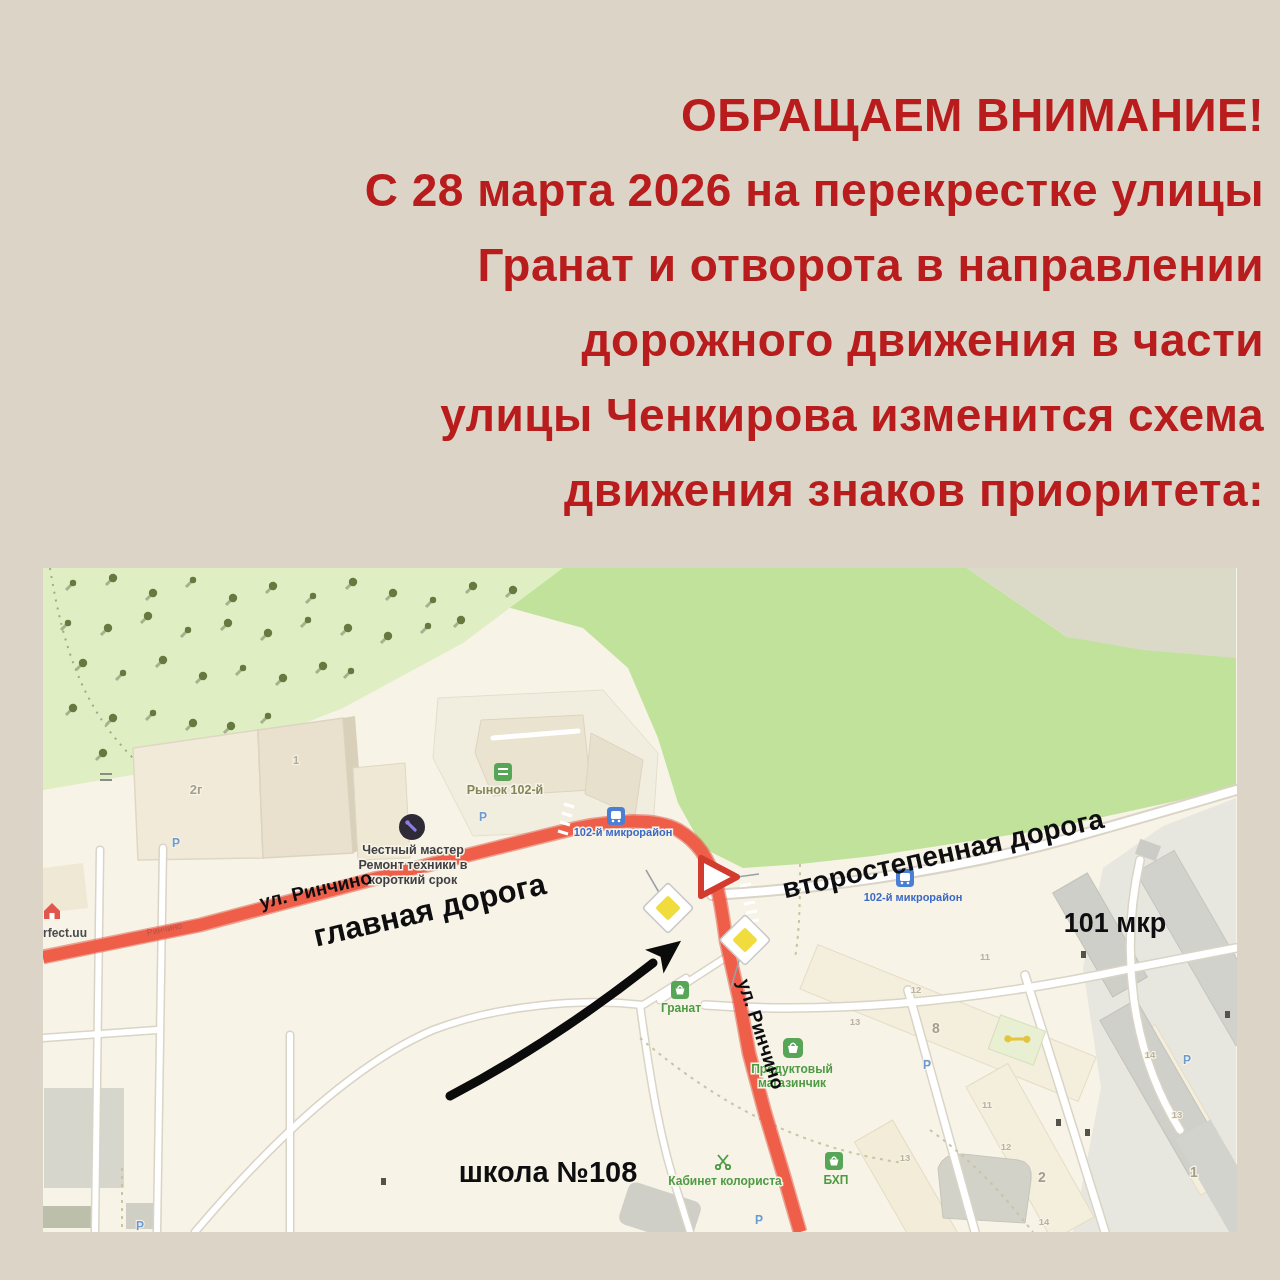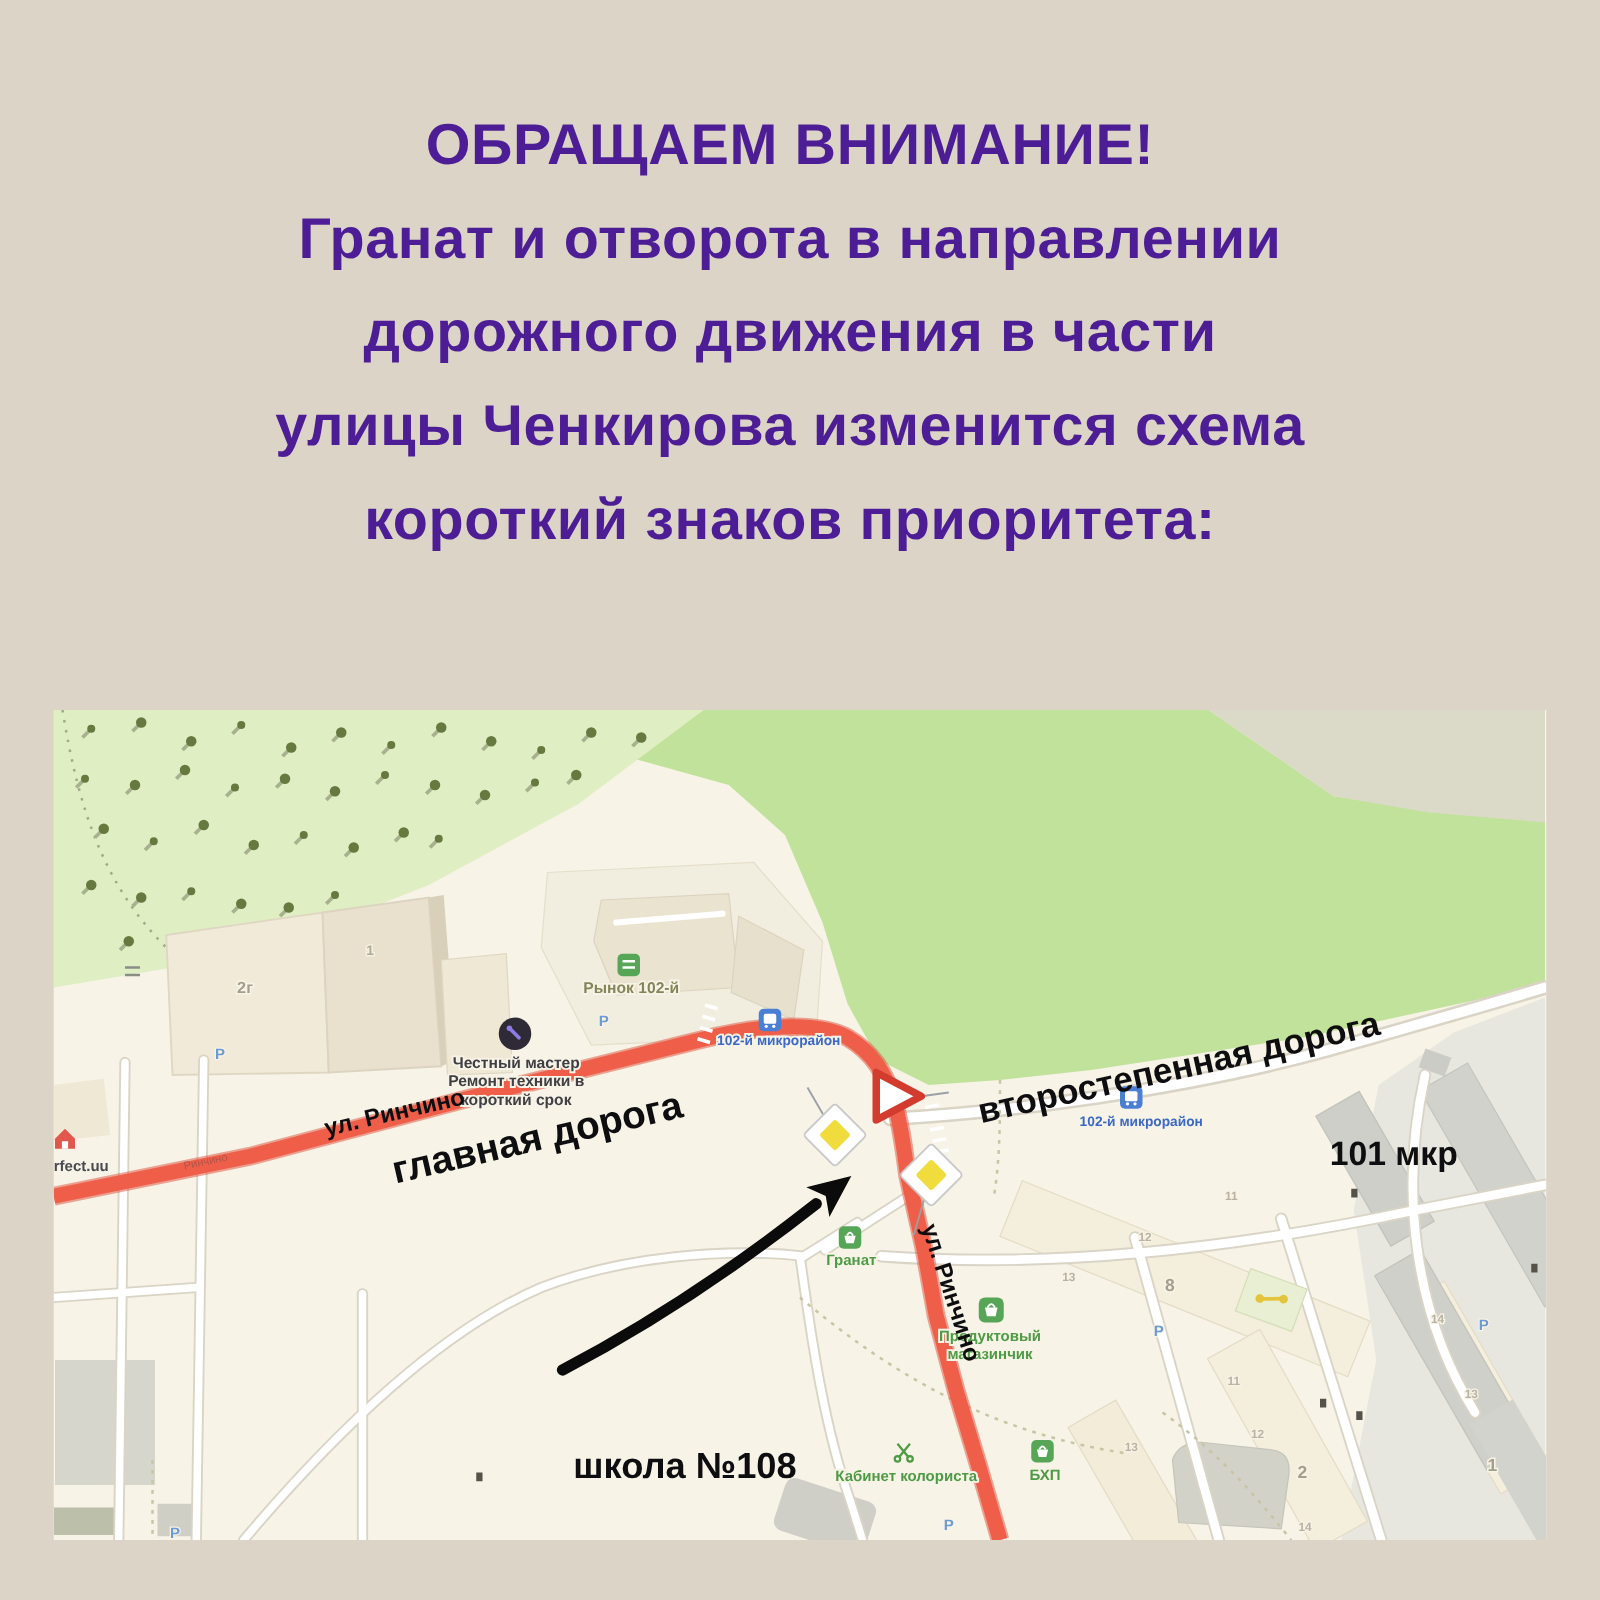--- a/index.html
+++ b/index.html
@@ -1,39 +1,40 @@
 <!DOCTYPE html>
 <html><head>
 <meta charset="utf-8">
 <style>
   html,body{margin:0;padding:0;background:#DCD4C7;}
   .poster{position:relative;width:1280px;height:1280px;background:#DCD4C7;overflow:hidden;
           font-family:"Liberation Sans",sans-serif;}
-  .title{position:absolute;top:78px;left:0;width:1264px;text-align:center;color:#4c1d95;}
+  .title{position:absolute;top:78px;left:0;width:1264px;text-align:right;color:#b91c1c;}
   .title .line{font-size:46px;font-weight:800;line-height:75px;letter-spacing:.5px;white-space:nowrap;}
   .mapwrap{position:absolute;left:43px;top:568px;width:1194px;height:664px;overflow:hidden;background:#F7F3E6;}
   svg{display:block;}
   text{font-family:"Liberation Sans",sans-serif;}
   .poi{fill:#4E9B45;font-weight:700;paint-order:stroke;stroke:#F7F3E6;stroke-width:3px;}
   .poiblue{fill:#3B69C4;font-weight:700;paint-order:stroke;stroke:#F7F3E6;stroke-width:3px;}
   .bnum{fill:#A49E8D;font-weight:700;paint-order:stroke;stroke:#F7F3E6;stroke-width:2.5px;}
   .enum{fill:#B9B2A2;font-weight:700;font-size:9.5px;paint-order:stroke;stroke:#F7F3E6;stroke-width:2px;}
   .pk{fill:#6C9BD2;font-weight:800;font-size:12px;paint-order:stroke;stroke:#F7F3E6;stroke-width:2px;}
   .overlay{fill:#0E0E10;font-weight:600;}
 </style>
 </head>
 <body>
 
 <div class="poster">
   <div class="title">
     <div class="line">ОБРАЩАЕМ ВНИМАНИЕ!</div>
+    <div class="line">С 28 марта 2026 на перекрестке улицы</div>
     <div class="line">Гранат и отворота в направлении</div>
     <div class="line">дорожного движения в части</div>
     <div class="line">улицы Ченкирова изменится схема</div>
-    <div class="line">короткий знаков приоритета:</div>
+    <div class="line">движения знаков приоритета:</div>
   </div>
 
   <div class="mapwrap">
   <svg viewBox="0 0 1194 664" width="1194" height="664" xmlns="http://www.w3.org/2000/svg">
 
     <rect x="0" y="0" width="1194" height="664" fill="#F7F3E6"></rect>
 
     <polygon points="240,0 924,0 1024,69 1193,87 1193,220 1000,262 830,288 757,296 700,300 660,280 635,235 615,170 585,100 540,60 450,35 330,20" fill="#C0E29A"></polygon>
 
     <polygon points="924,0 1193,0 1193,90 1100,82 1024,69" fill="#DBDAC8"></polygon>

